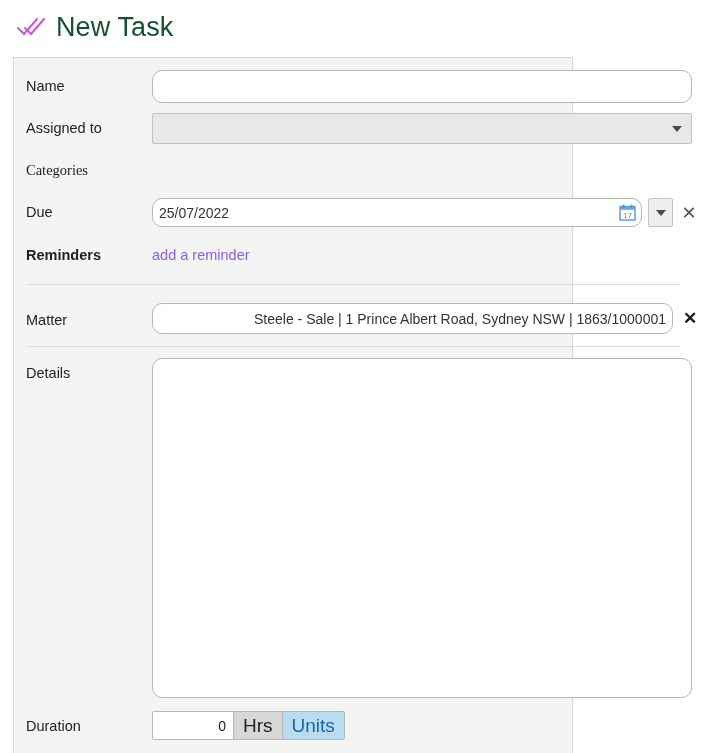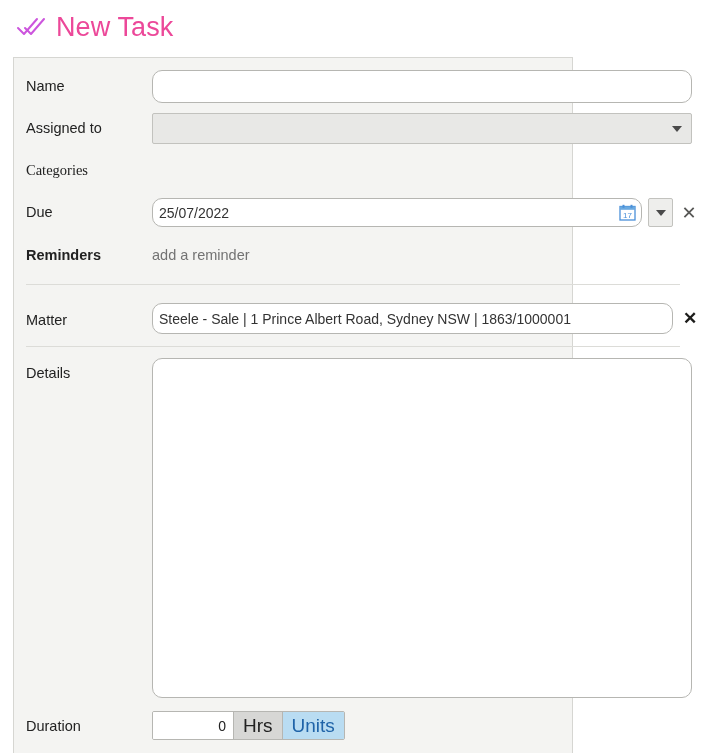--- a/index.html
+++ b/index.html
@@ -27,21 +27,21 @@
   .header-icon {
     width: 34px;
     height: 30px;
     display: flex;
     align-items: center;
     justify-content: center;
     margin-right: 8px;
   }
   .header-title {
     font-size: 27px;
-    color: #ec4899;
+    color: #14532d;
     font-weight: normal;
     letter-spacing: 0.1px;
     line-height: 1;
   }
 
   
   .panel {
     position: absolute;
     left: 13px;
     top: 57px;
@@ -178,39 +178,40 @@
     color: #585856;
     font-size: 18px;
     line-height: 1;
   }
 
   .reminder-link {
     position: absolute;
     left: 138px;
     top: 189px;
     font-size: 14.5px;
-    color: #737373;
+    color: #8b5cf6;
     text-decoration: none;
     cursor: pointer;
   }
 
   .divider {
     position: absolute;
     left: 12px;
     width: 654px;
     height: 1px;
     background: #dcdcd8;
   }
 
   .matter-input {
     position: absolute;
     left: 138px;
     top: 245px;
     width: 521px;
     height: 31px;
+    text-align: right;
   }
   .matter-clear {
     position: absolute;
     left: 664px;
     top: 245px;
     width: 24px;
     height: 31px;
     display: flex;
     align-items: center;
     justify-content: center;

